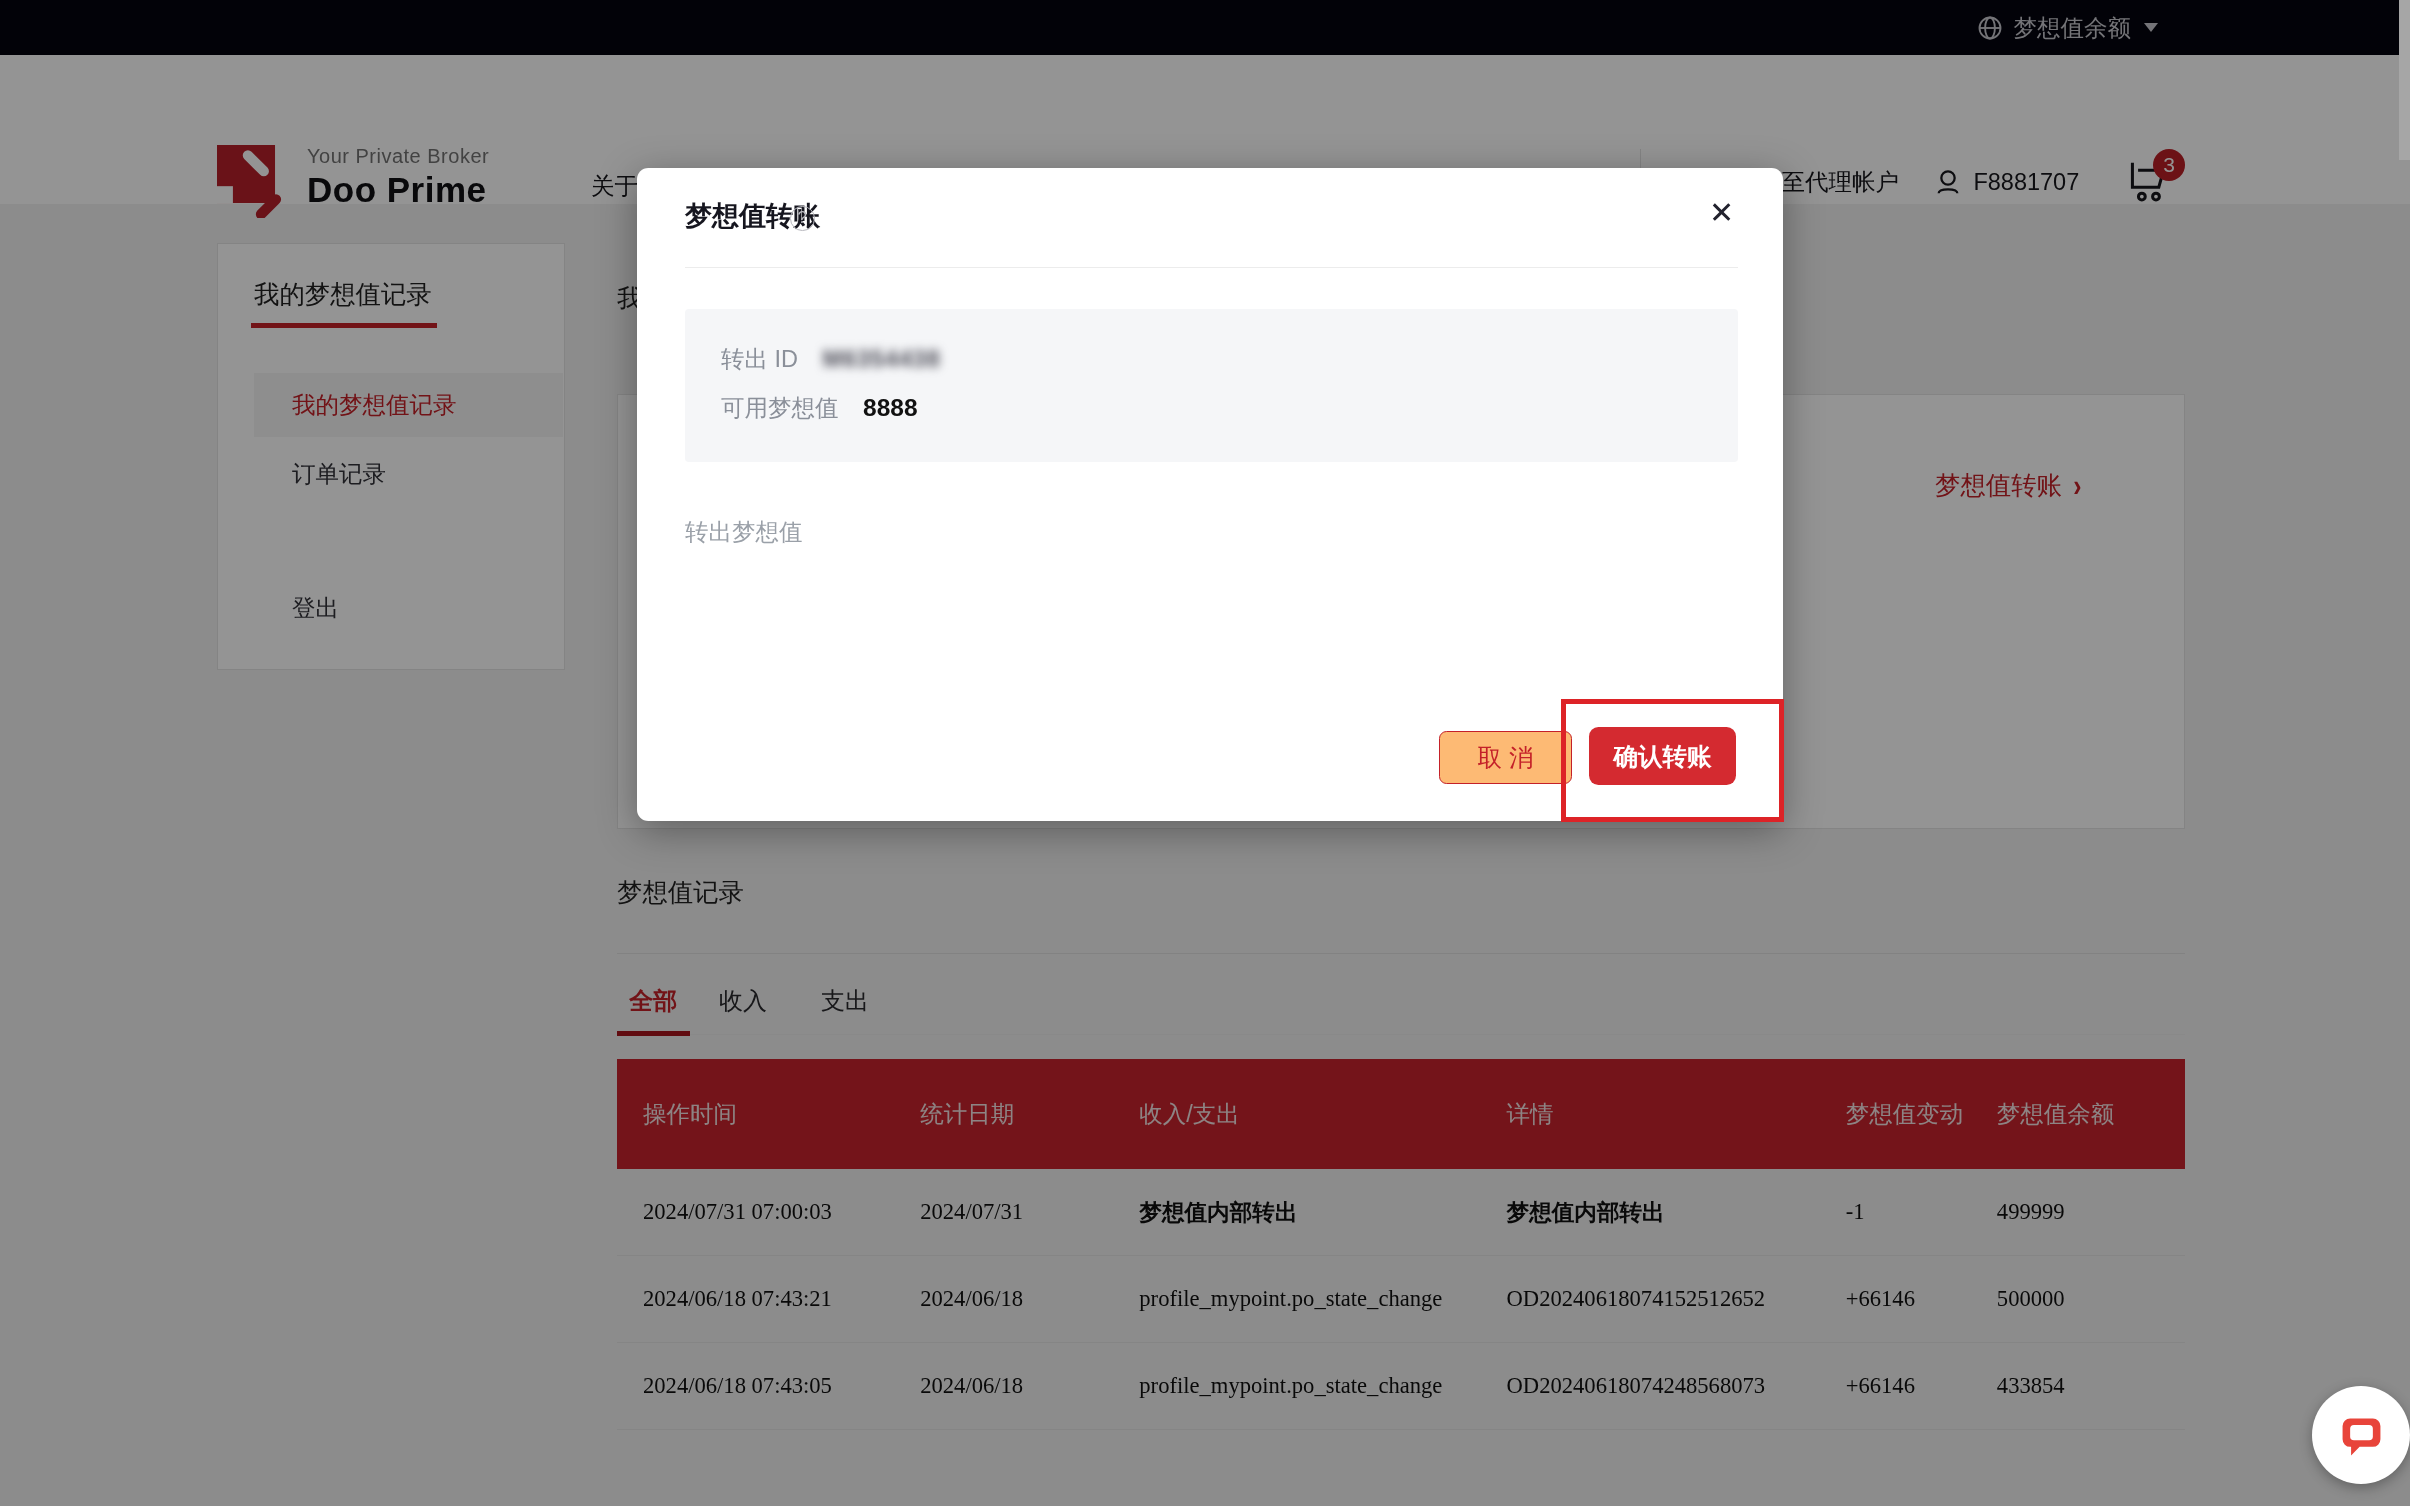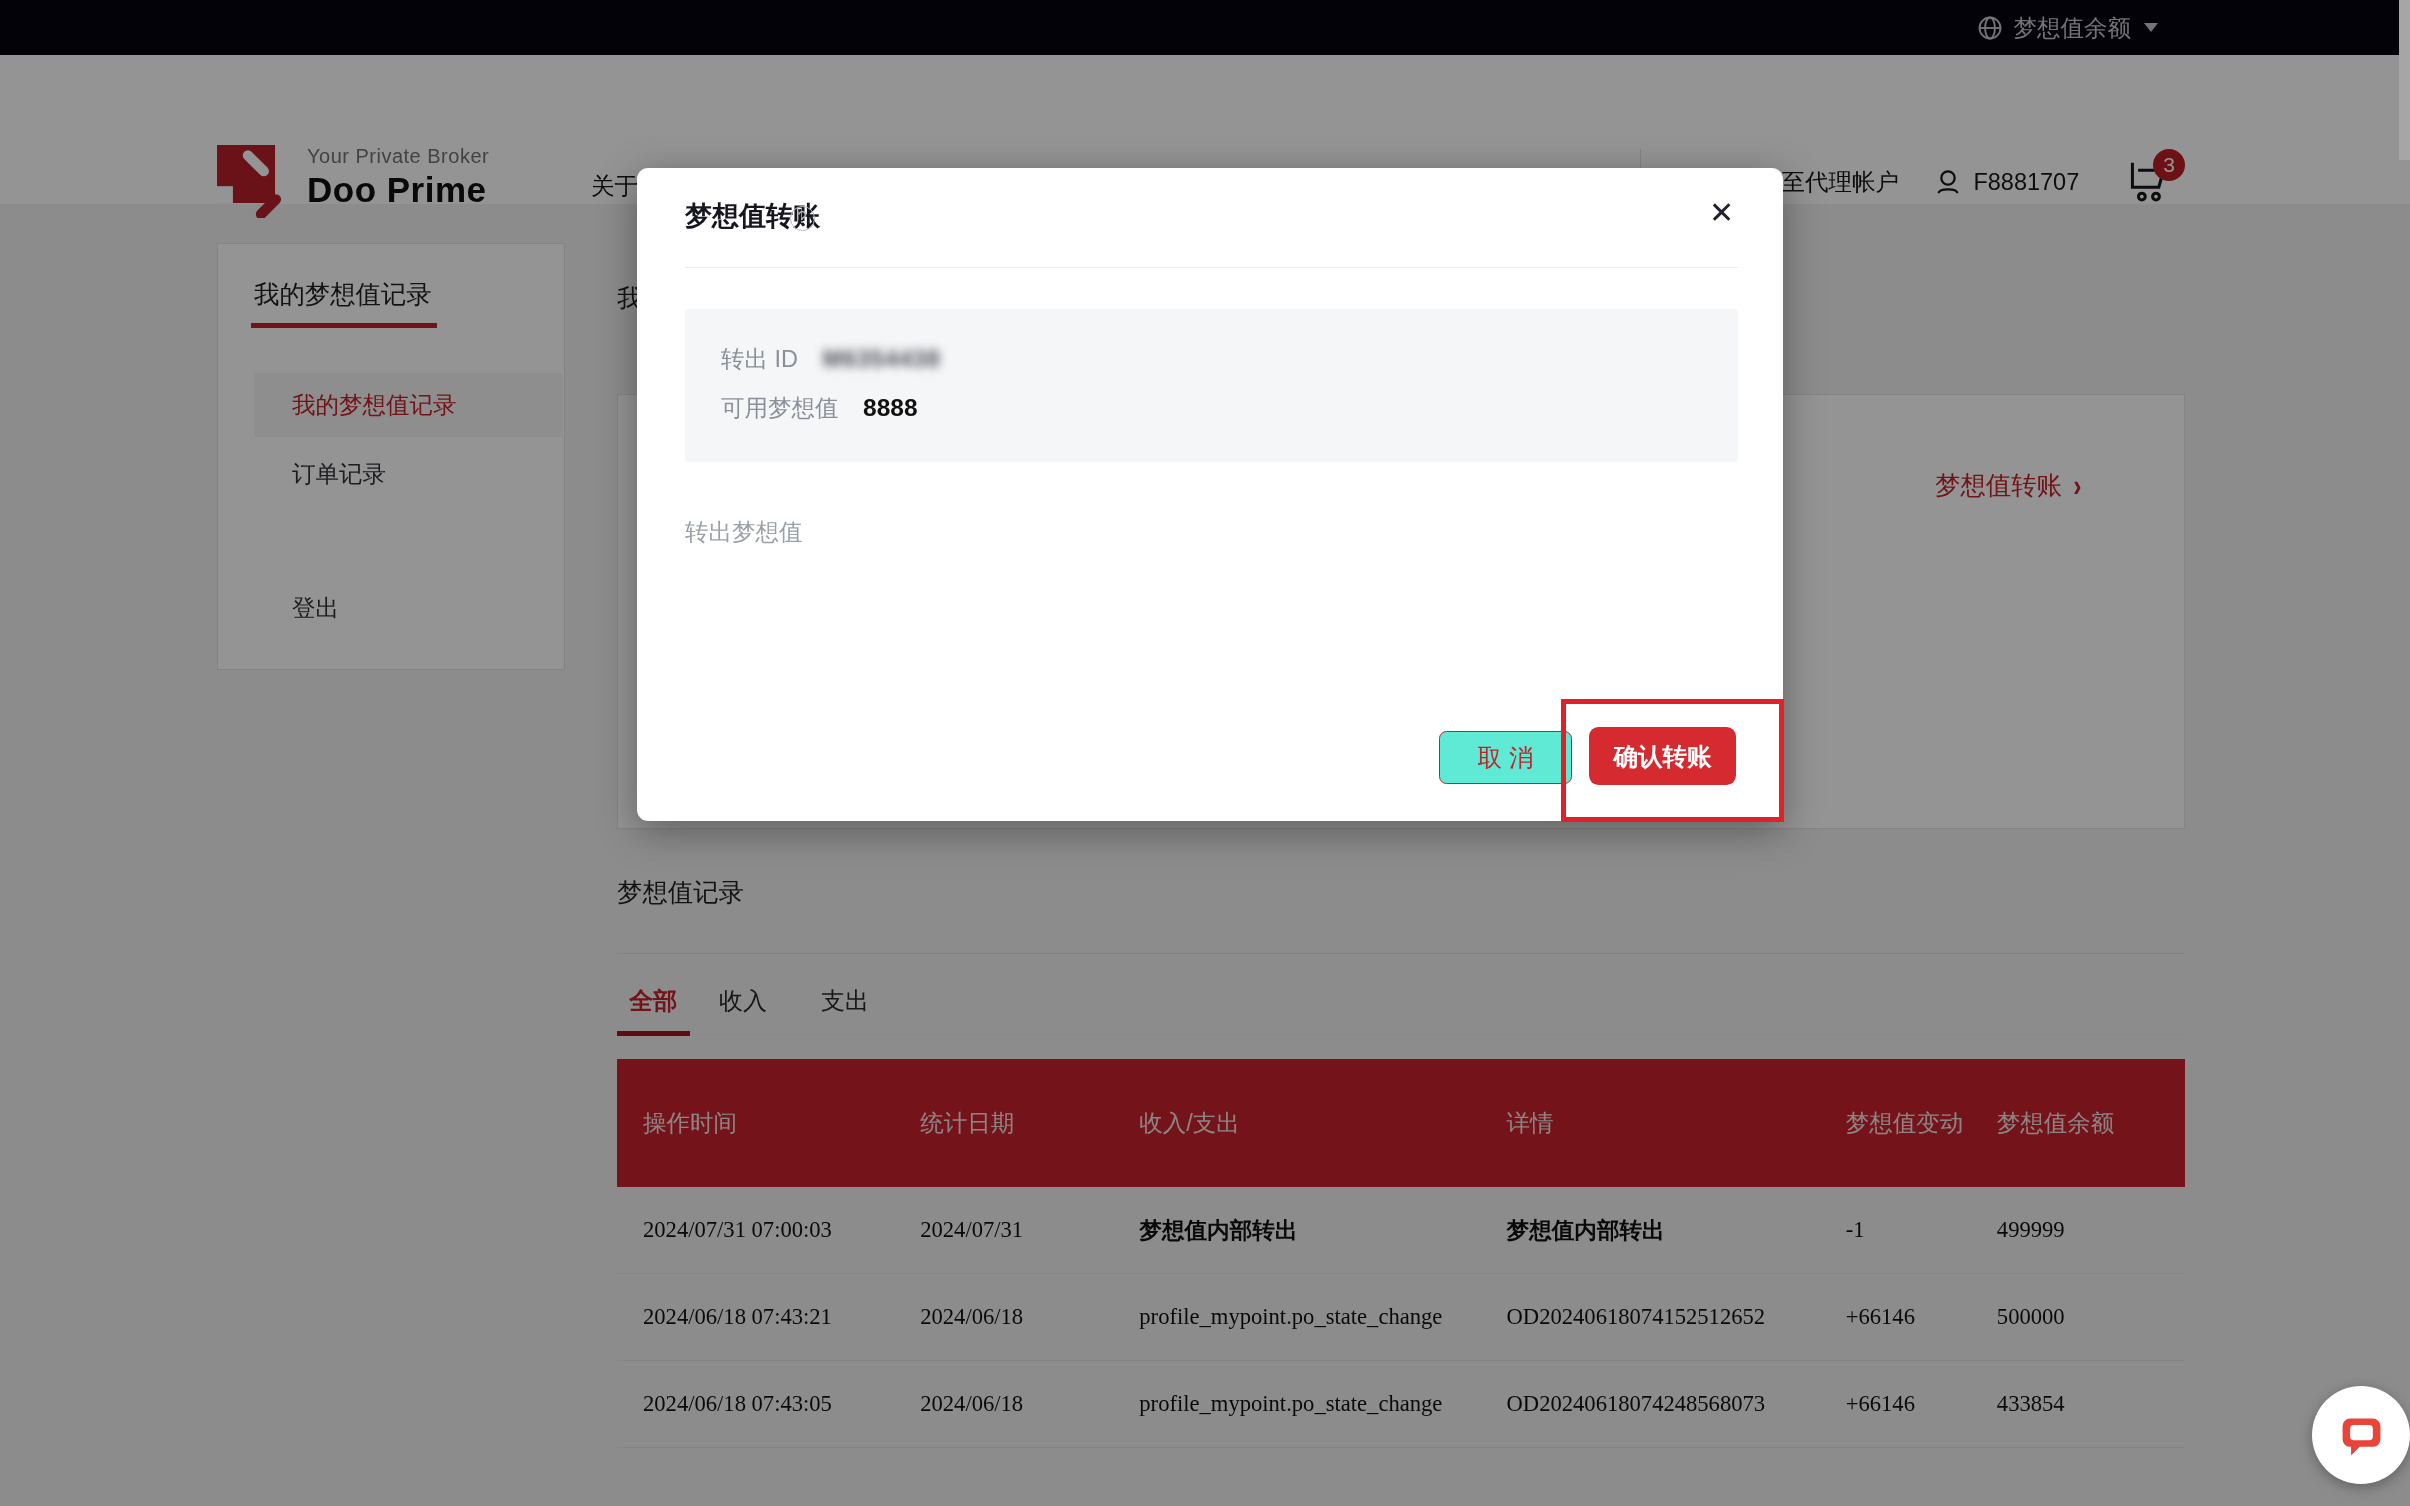--- a/index.html
+++ b/index.html
@@ -51,21 +51,21 @@
   .section-heading{position:absolute;left:617px;top:876px;font-size:25.4px;color:#222;}
   .hr1{position:absolute;left:617px;top:953px;width:1568px;height:0.9px;background:#e0e0e0;}
   .tabs{position:absolute;left:617px;top:979px;width:1568px;height:56px;border-bottom:1.9px solid #ececec;box-sizing:border-box;}
   .tab{position:absolute;top:5.6px;font-size:24px;color:#2a2a2e;cursor:pointer;}
   .tab.active{color:#c42129;font-weight:bold;}
   .tab-underline{position:absolute;left:0px;top:52px;width:73px;height:4.7px;background:#a8161e;}
 
   
   .tbl{position:absolute;left:617px;top:1059px;width:1568px;border-collapse:collapse;table-layout:fixed;}
   .tbl th{background:#c9242e;color:#f3e4e4;font-weight:normal;font-size:23.5px;text-align:left;
-          height:128px;vertical-align:middle;padding:0 9.4px 0 0;}
+          height:110px;vertical-align:middle;padding:0 9.4px 0 0;}
   .tbl th:first-child{padding-left:26px;}
   .tbl td{font-size:22.6px;color:#111;height:86px;vertical-align:middle;
           border-bottom:0.9px solid #e6e6e6;padding:0 9.4px 0 0;
           font-family:"Liberation Serif","DejaVu Serif",serif;}
   .tbl td:first-child{padding-left:26px;}
   .tbl td.b{font-family:"Liberation Sans",sans-serif;font-weight:bold;font-size:22.6px;}
   .c1{width:303px;} .c2{width:219px;} .c3{width:367px;} .c4{width:339px;} .c5{width:151px;} .c6{width:188px;}
 
   
   .overlay{position:absolute;left:0;top:0;width:2411px;height:1507px;background:rgba(0,0,0,0.42);z-index:50;}
@@ -81,21 +81,21 @@
   .m-hr{position:absolute;left:48px;top:99px;width:1053px;height:0.9px;background:#ececec;}
   .m-panel{position:absolute;left:48px;top:141px;width:1053px;height:153px;background:#f5f6f8;border-radius:3.8px;}
   .m-row{position:absolute;left:36px;display:flex;align-items:center;gap:24.5px;font-size:23.5px;}
   .m-label{color:#8a8f99;}
   .m-blur{color:#4a4a55;filter:blur(4.7px);font-weight:bold;letter-spacing:0.9px;}
   .m-strong{color:#111;font-weight:bold;font-size:24.5px;}
   .m-field-label{position:absolute;left:48px;top:348px;font-size:23.5px;color:#9aa0a8;}
   .m-input{position:absolute;left:48px;top:390px;width:1053px;height:53px;border:0.9px solid #d9d9d9;
            border-radius:2.8px;box-sizing:border-box;font-size:24.5px;color:#111;padding:0 19px;
            font-family:"Liberation Sans",sans-serif;outline:none;}
-  .btn-cancel{position:absolute;left:802px;top:563px;width:133px;height:53px;background:#5eead4;
+  .btn-cancel{position:absolute;left:802px;top:563px;width:133px;height:53px;background:#fdba74;
               border:1.9px solid #c42129;border-radius:7.5px;color:#c42129;font-size:24.5px;
               font-family:"Liberation Sans",sans-serif;cursor:pointer;}
   .btn-confirm{position:absolute;left:952px;top:559px;width:147px;height:58px;background:#d42a30;
                border:none;border-radius:9.4px;color:#fff;font-size:24.5px;font-weight:bold;
                font-family:"Liberation Sans",sans-serif;cursor:pointer;}
   .annotation{position:absolute;left:1561px;top:699px;width:213px;height:113px;
               border:5.6px solid #dd2327;z-index:70;pointer-events:none;}
 
   
   .chat{position:absolute;left:2312px;top:1386px;width:98px;height:98px;border-radius:50%;

